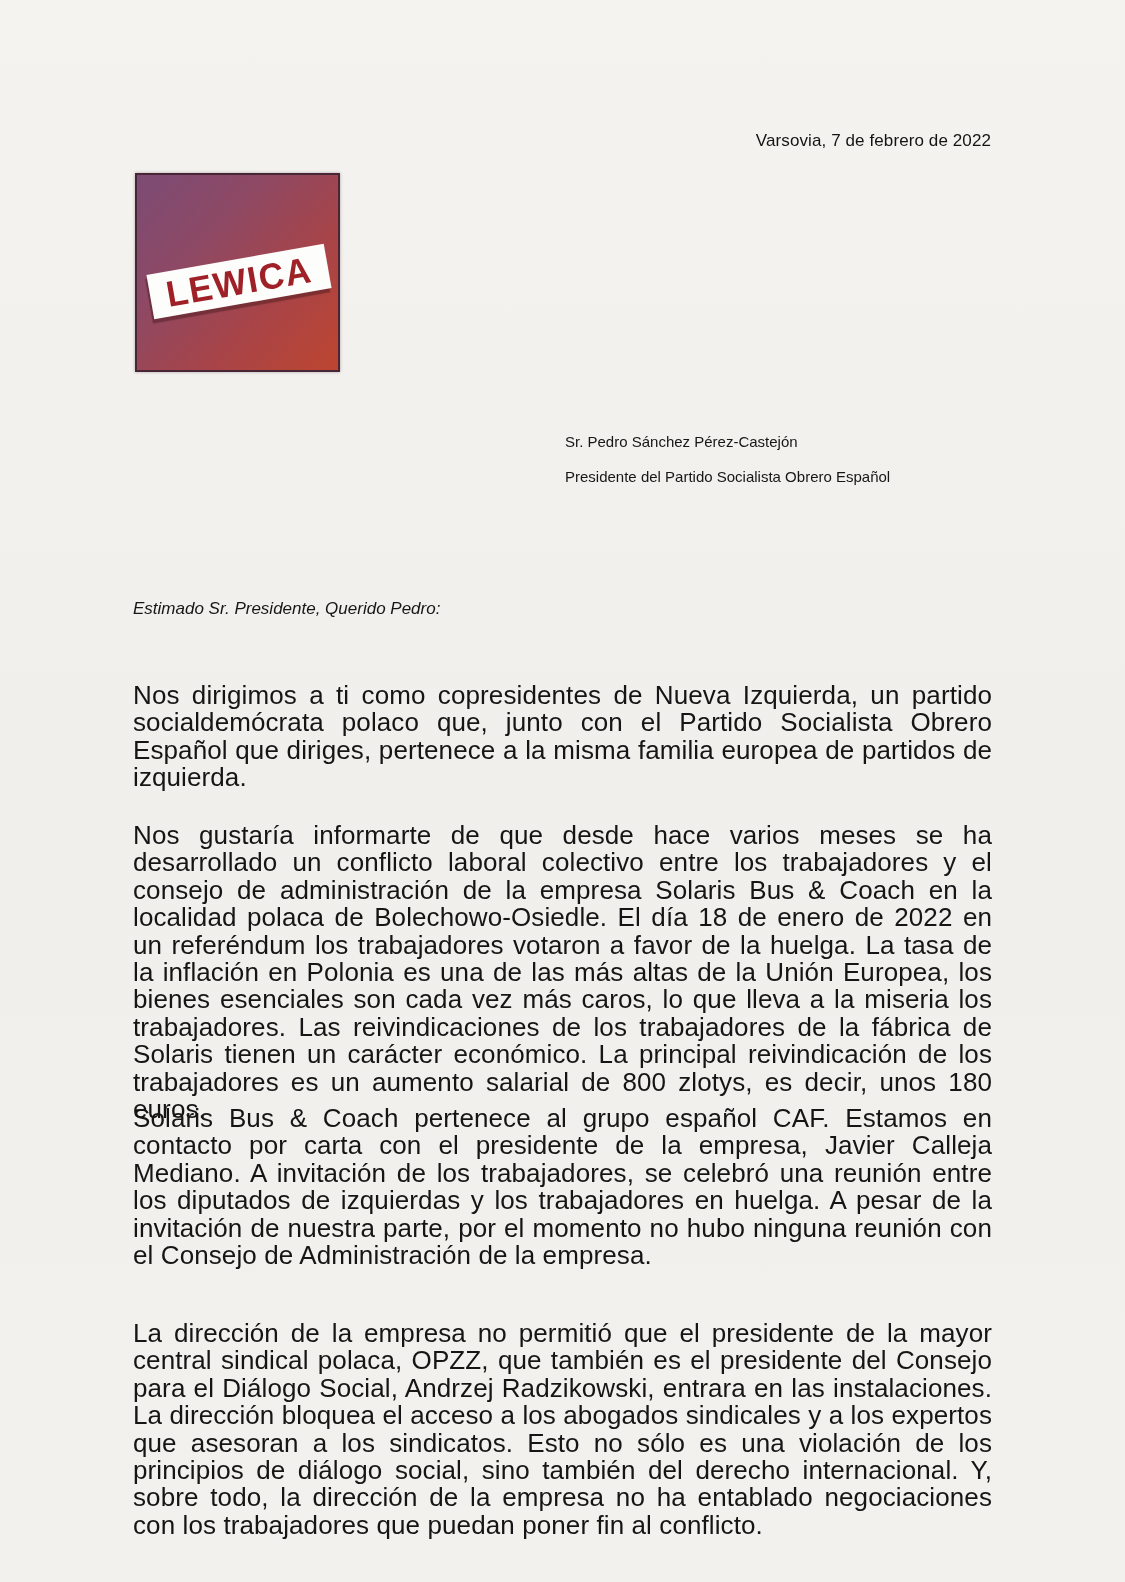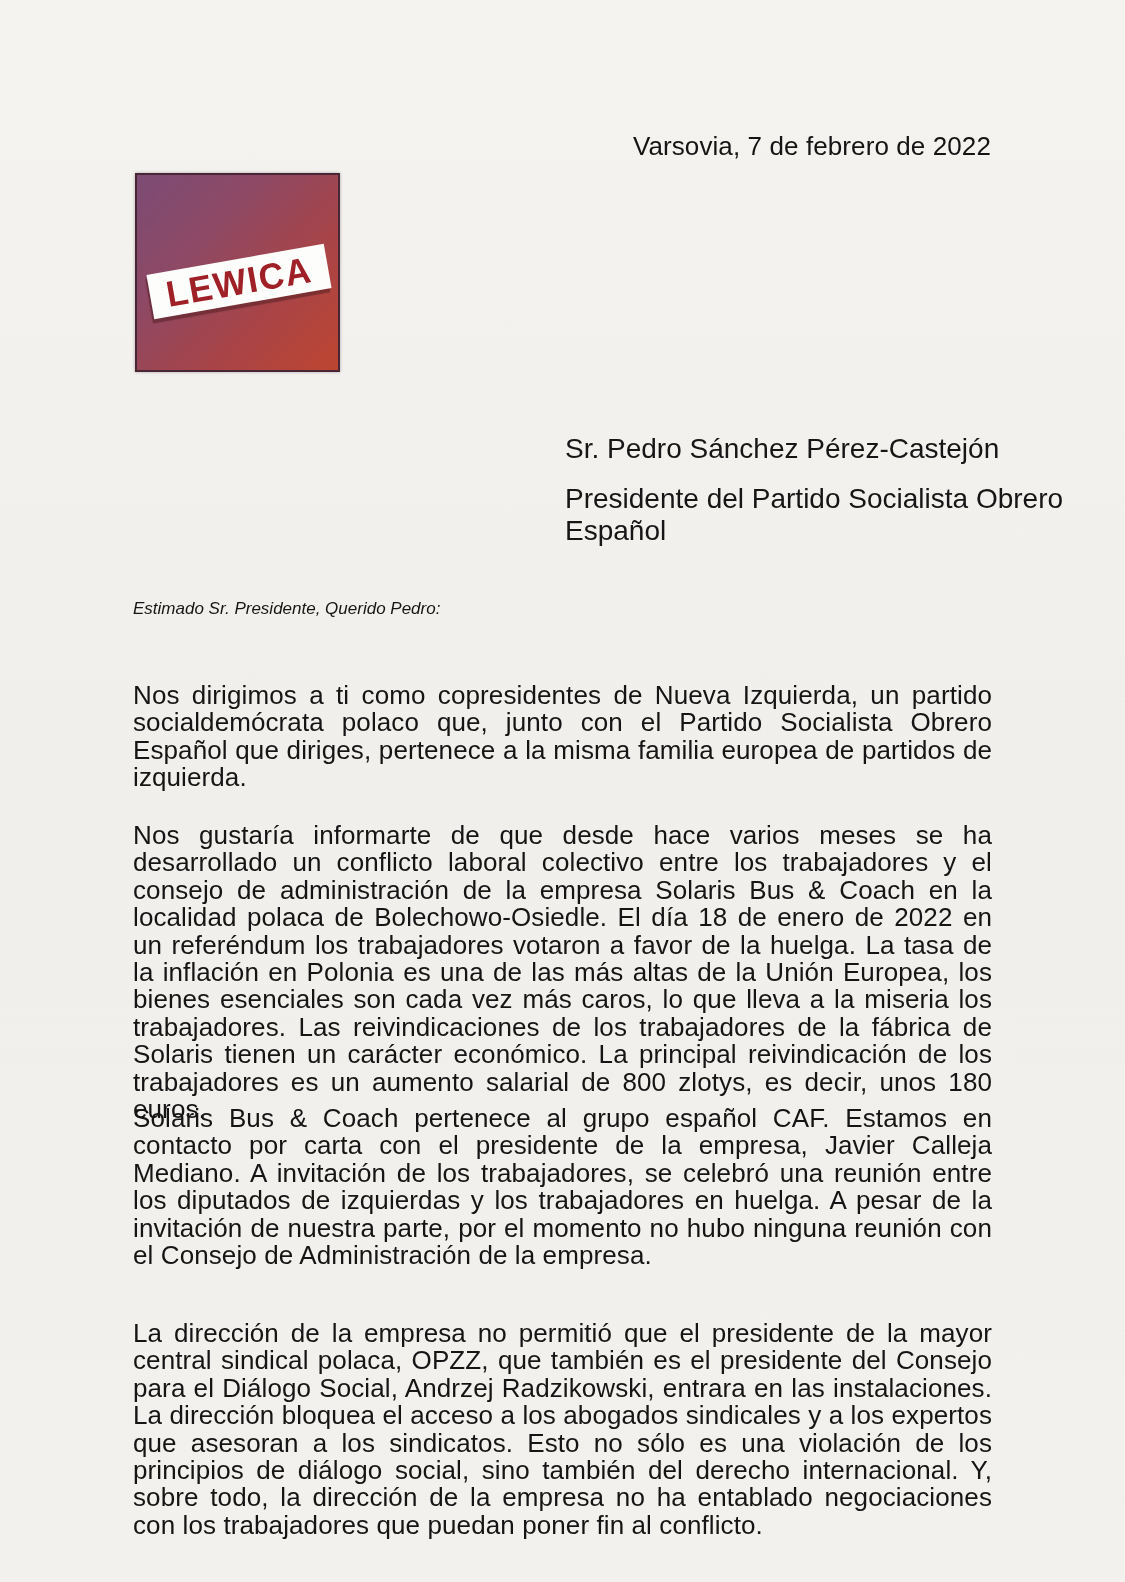--- a/index.html
+++ b/index.html
@@ -13,21 +13,21 @@
     width: 1125px;
     height: 1582px;
     overflow: hidden;
     background: linear-gradient(180deg, #f4f3f0 0%, #f1efec 50%, #f2f1ee 100%);
     color: #1b1b1b;
   }
   .date-line {
     position: absolute;
     top: 131px;
     right: 134px;
-    font-size: 26px;
+    font-size: 17px;
     letter-spacing: 0.1px;
     color: #141414;
   }
   .logo {
     position: absolute;
     top: 173px;
     left: 135px;
     width: 205px;
     height: 199px;
     background: linear-gradient(133deg, #7c4b75 0%, #8d4965 32%, #a84448 66%, #bd4530 100%);
@@ -51,21 +51,21 @@
     font-size: 35px;
     font-weight: bold;
     letter-spacing: 1.5px;
     color: #9f2027;
     transform: scaleY(1.04);
   }
   .recipient {
     position: absolute;
     left: 565px;
     top: 433px;
-    font-size: 28px;
+    font-size: 15px;
     color: #161616;
   }
   .recipient-title { margin-top: 18px; }
   .salutation {
     position: absolute;
     left: 133px;
     top: 599px;
     font-size: 17px;
     font-style: italic;
     color: #161616;

